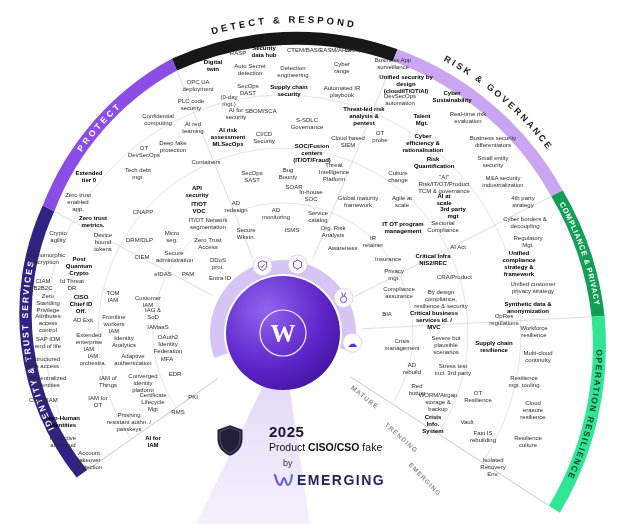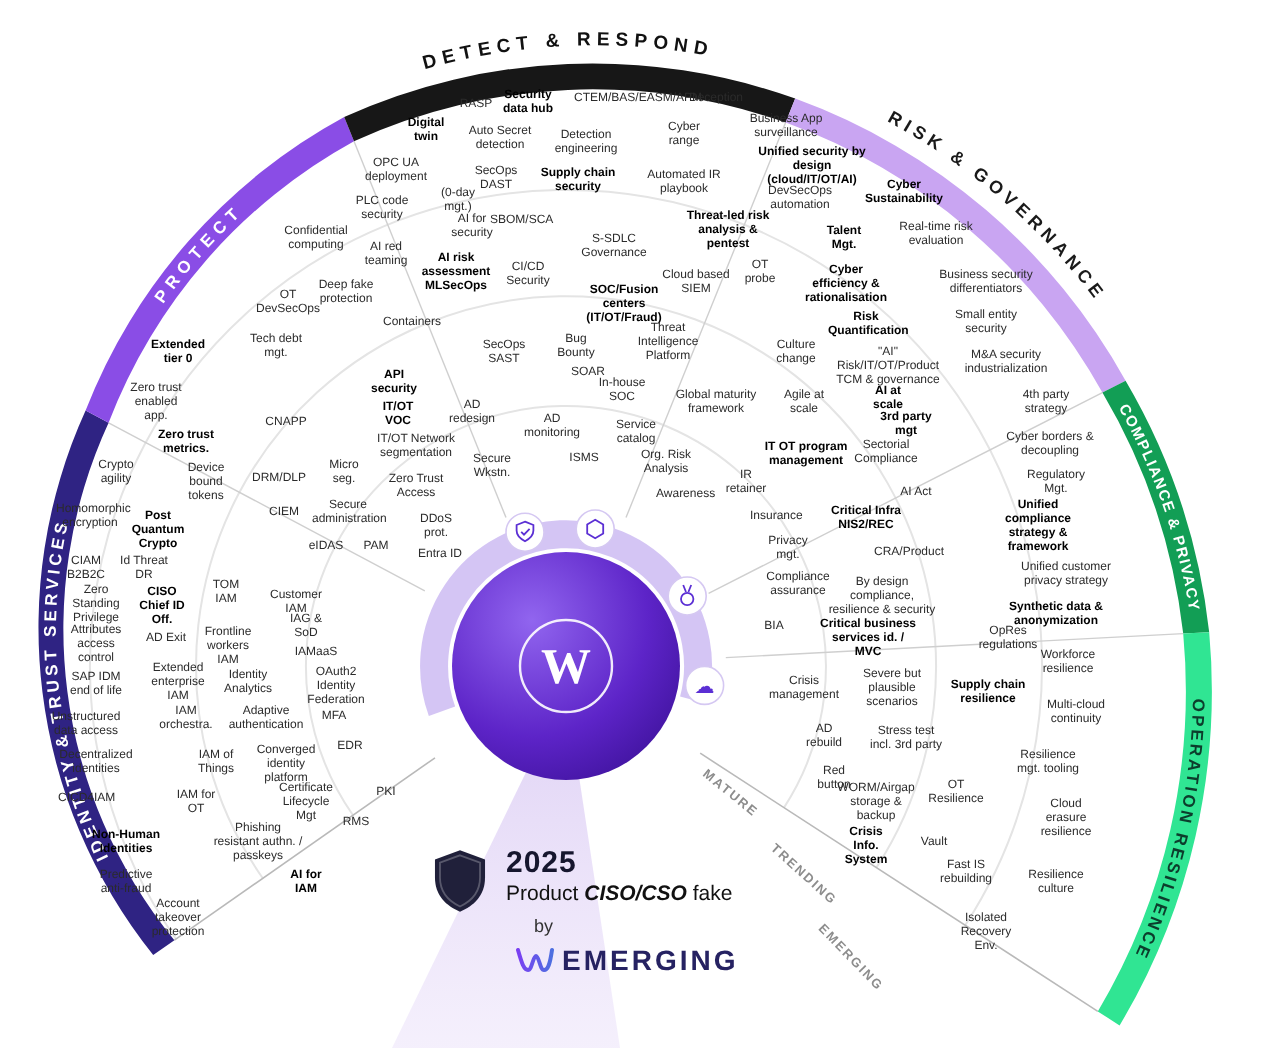--- a/index.html
+++ b/index.html
@@ -11,24 +11,24 @@
         font:400 6px/1.15 "Liberation Sans",sans-serif;color:#2b2b2b;
         text-align:center;white-space:pre-line;}
   .node.b{font-weight:700;color:#000;}
   .ringlab{position:absolute;font:700 6.5px "Liberation Sans",sans-serif;color:#8d8d8d;
            letter-spacing:1px;transform-origin:left center;}
   #ring-mature{left:352px;top:383px;transform:rotate(39deg);}
   #ring-trending{left:386px;top:420px;transform:rotate(42deg);}
   #ring-emerging{left:410px;top:460px;transform:rotate(46deg);}
   .brand{position:absolute;left:216px;top:424px;}
   .brand-row{display:flex;align-items:flex-start;}
-  .brand-col{margin-left:9px;}
+  .brand-col{margin-left:25px;}
   .year{font:700 15px/1 "Liberation Sans",sans-serif;color:#16162e;letter-spacing:.5px;}
   .line2{font:400 10.5px/1.2 "Liberation Sans",sans-serif;color:#111;margin-top:2px;white-space:nowrap;}
-  .line2 .bold{font-weight:700;font-style:italic;}
+  .line2 .bold{font-weight:700;}
   .by{font:400 9px/1 "Liberation Sans",sans-serif;color:#333;margin:5px 0 4px 14px;}
   .wslogo{display:flex;align-items:center;margin-left:4px;}
   .wordmark{font:700 14px/1 "Liberation Sans",sans-serif;color:#262262;letter-spacing:1.5px;margin-left:4px;}
   svg text.sec-title{font-family:"Liberation Sans",sans-serif;font-weight:700;}
   .t-identity{font-size:8.5px;letter-spacing:2px;}
   .t-protect{font-size:8.5px;letter-spacing:3px;}
   .t-detect{font-size:9.5px;letter-spacing:3px;}
   .t-risk{font-size:9px;letter-spacing:2.5px;}
   .t-compliance{font-size:7.5px;letter-spacing:.8px;}
   .t-operation{font-size:8.5px;letter-spacing:1.5px;}

